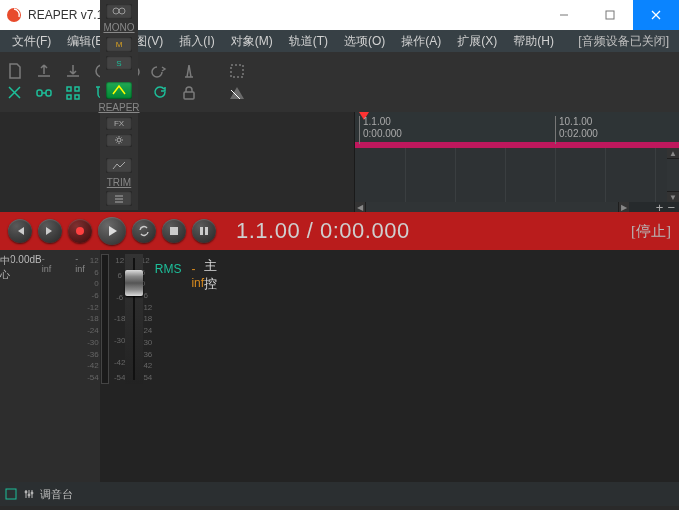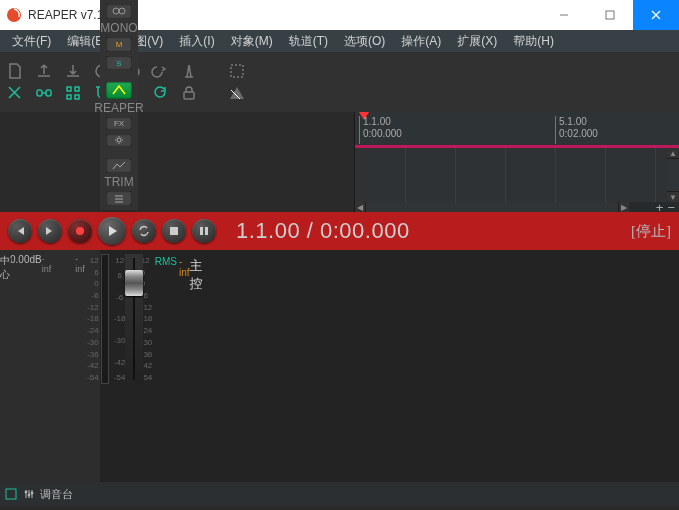--- a/index.html
+++ b/index.html
@@ -16,21 +16,21 @@
   .menu-right { margin-left: auto; padding: 0 6px; color: #c0c0c0; font-size: 12px; }
   .toolbar { height: 60px; background: #313131; padding: 2px 6px; display: flex; flex-direction: column; justify-content: center; gap: 4px; }
   .toolbar-row { display: flex; align-items: center; gap: 11px; }
   .tool-icon { width: 18px; height: 18px; color: #7b7b7b; cursor: pointer; display: flex; align-items: center; justify-content: center; }
   .tool-icon.green { color: #1dbf9a; }
   .tool-icon svg { width: 18px; height: 18px; fill: none; stroke: currentColor; stroke-width: 1.5; }
   .tool-sep { width: 8px; }
   .timeline-area { display: flex; height: 100px; }
   .tcp { width: 354px; background: #2a2a2a; }
   .arrange { flex: 1; background: #262a2c; position: relative; border-left: 1px solid #1a1a1a; }
-  .ruler { height: 36px; background: #2e3436; border-bottom: 3px solid #be185d; position: relative; font-size: 10px; color: #aaa; }
+  .ruler { height: 36px; background: #2e3436; border-bottom: 6px solid #be185d; position: relative; font-size: 10px; color: #aaa; }
   .ruler-mark { position: absolute; top: 4px; height: 28px; border-left: 1px solid #777; padding-left: 3px; line-height: 1.2; }
   .edit-cursor { position: absolute; top: 0; left: 4px; width: 0; height: 0; border-left: 5px solid transparent; border-right: 5px solid transparent; border-top: 8px solid #ff3333; }
   .track-body { position: absolute; top: 36px; left: 0; right: 12px; bottom: 10px; background: #2e3234; }
   .track-body .gridline { position: absolute; top: 0; bottom: 0; width: 1px; background: #3a3e40; }
   .arr-scroll-h { position: absolute; bottom: 0; left: 0; right: 50px; height: 10px; background: #1e1e1e; display: flex; align-items: center; }
   .arr-end-btn { width: 10px; height: 10px; background: #333; display: flex; align-items: center; justify-content: center; color: #888; font-size: 8px; cursor: pointer; }
   .arr-track { flex: 1; height: 10px; background: #303436; margin: 0 1px; }
   .arr-zoom { position: absolute; bottom: 0; right: 0; display: flex; gap: 4px; padding: 0 4px; height: 10px; align-items: center; }
   .arr-zoom span { color: #aaa; font-size: 13px; cursor: pointer; line-height: 1; }
   .arr-scroll-v { position: absolute; top: 36px; right: 0; width: 12px; bottom: 10px; background: #1e1e1e; display:flex; flex-direction:column; }
@@ -51,27 +51,27 @@
   .db-readout { font-size: 10px; color: #bbb; margin-bottom: 2px; }
   .inf-row { display: flex; gap: 24px; font-size: 9px; color: #888; margin-bottom: 2px; }
   .meter-fader { display: flex; gap: 2px; height: 130px; position: relative; }
   .scale { display: flex; flex-direction: column; justify-content: space-between; font-size: 8px; color: #666; padding: 2px 0; text-align: right; width: 14px; }
   .scale.left { text-align: right; }
   .scale.right { text-align: left; }
   .meter { width: 8px; background: #1a1a1a; border: 1px solid #444; }
   .fader-track { width: 18px; background: linear-gradient(#333,#222); position: relative; margin: 0 2px; }
   .fader-slot { position: absolute; left: 50%; top: 4px; bottom: 4px; width: 2px; background: #111; transform: translateX(-50%); }
   .fader-cap { position: absolute; left: 0; right: 0; top: 16px; height: 26px; background: linear-gradient(#ddd,#888,#555,#888,#ddd); border-radius: 2px; box-shadow: 0 1px 2px #000; }
-  .rms-row { display: flex; gap: 2px; font-size: 10px; margin-top: 2px; }
+  .rms-row { display: flex; gap: 10px; font-size: 12px; margin-top: 8px; }
   .rms-label { color: #1dbf9a; }
   .rms-inf { color: #d98b1e; }
   .master-name { font-size: 13px; color: #ddd; margin-top: 3px; font-family: SimSun, serif; }
   .mcol-right { width: 38px; background: #333; display: flex; flex-direction: column; align-items: center; padding: 4px 0; gap: 4px; position: absolute; left: 100px; top: 0; height: 210px; }
   .chbtn { width: 26px; height: 16px; background: #444; border-radius: 2px; display: flex; align-items: center; justify-content: center; font-size: 8px; color: #aaa; cursor: pointer; box-shadow: inset 0 0 2px #000; }
-  .chbtn.label { background: none; box-shadow: none; font-size: 12px; color: #888; height: 10px; }
+  .chbtn.label { background: none; box-shadow: none; font-size: 10px; color: #888; height: 10px; text-decoration: underline; }
   .chbtn.m { color: #d9a020; }
   .chbtn.s { color: #1dbf9a; }
   .chbtn.route { height: 18px; background: linear-gradient(#2a5, #083); }
   .chbtn.fx { height: 14px; }
   .chbtn.gear { height: 14px; }
   .mixer-rest { flex: 1; }
   .statusbar { height: 18px; background: #2b2f31; display: flex; align-items: center; padding: 12px 4px; font-size: 11px; color: #bfbfbf; }
   .sb-icon { width: 14px; height: 14px; margin-right: 4px; display: flex; align-items: center; justify-content: center; }
 </style>
 </head>
@@ -109,20 +109,21 @@
   <span class="menu-item">文件(F)</span>
   <span class="menu-item">编辑(E)</span>
   <span class="menu-item">视图(V)</span>
   <span class="menu-item">插入(I)</span>
   <span class="menu-item">对象(M)</span>
   <span class="menu-item">轨道(T)</span>
   <span class="menu-item">选项(O)</span>
   <span class="menu-item">操作(A)</span>
   <span class="menu-item">扩展(X)</span>
   <span class="menu-item">帮助(H)</span>
+  <span class="menu-right">[音频设备已关闭]</span>
 </div>
 
 <div class="toolbar">
   <div class="toolbar-row">
     <span class="tool-icon">
         <svg viewBox="0 0 18 18">
           <path d="M4 2h7l3 3v11H4z"></path>
         </svg>
       </span>
     <span class="tool-icon">
@@ -218,21 +219,21 @@
 <div class="timeline-area">
   <div class="tcp"></div>
   <div class="arrange">
     <div class="ruler">
       <div class="edit-cursor"></div>
       <div class="ruler-mark" style="left:4px">
         <div>1.1.00</div>
         <div>0:00.000</div>
       </div>
       <div class="ruler-mark" style="left:200px">
-        <div>5.1.00</div>
+        <div>10.1.00</div>
         <div>0:02.000</div>
       </div>
     </div>
     <div class="track-body">
       <div class="gridline" style="left:50px"></div>
         <div class="gridline" style="left:100px"></div>
       <div class="gridline" style="left:150px"></div>
         <div class="gridline" style="left:200px"></div>
       <div class="gridline" style="left:250px"></div>
         <div class="gridline" style="left:300px"></div>

